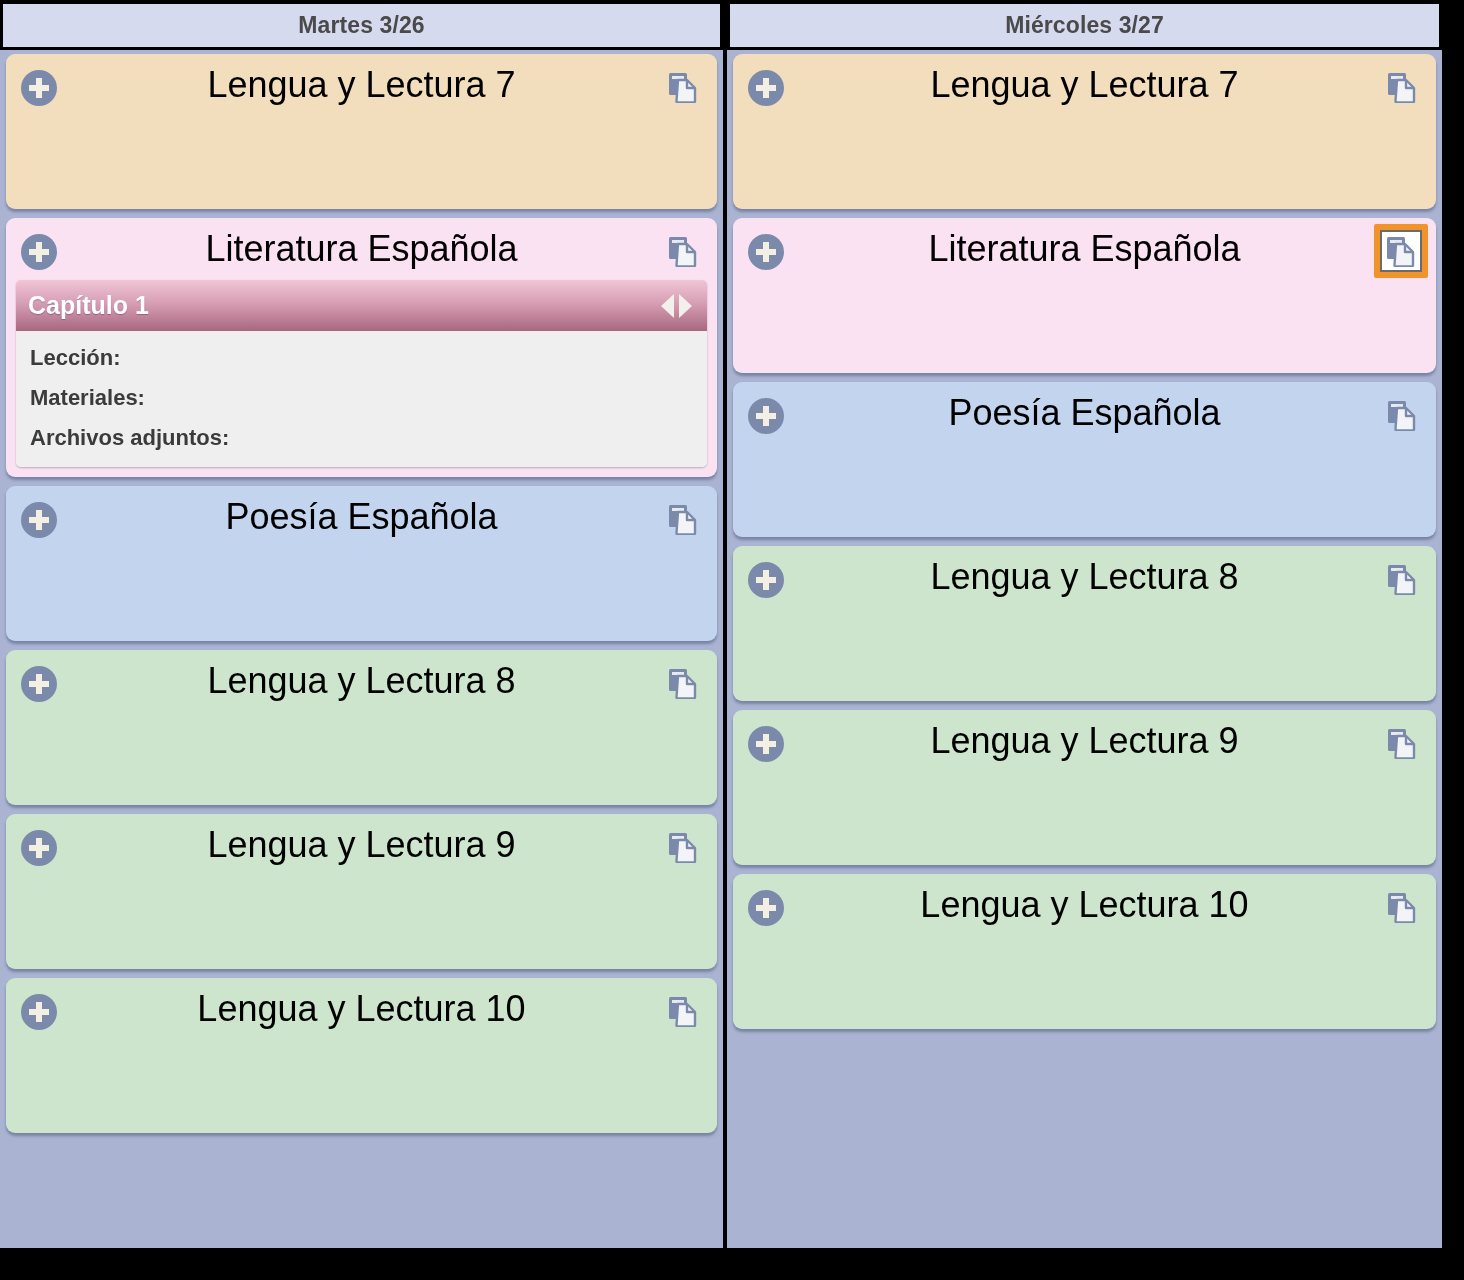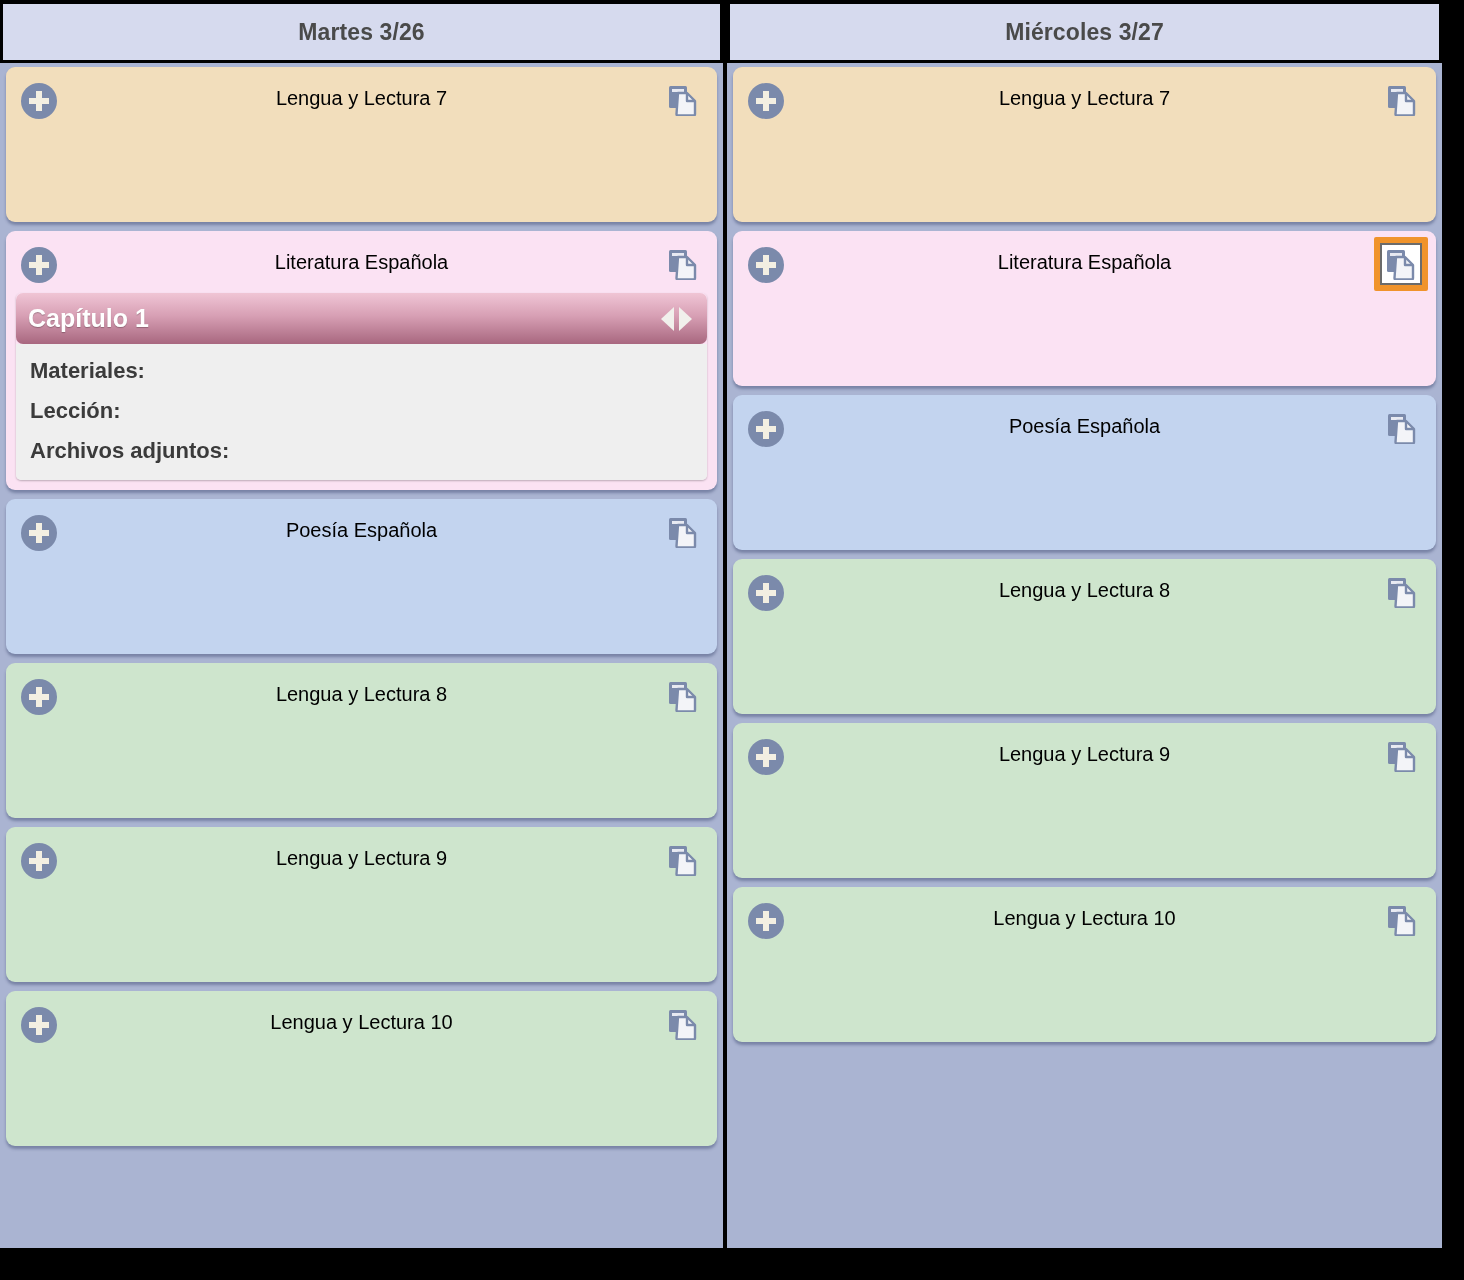--- a/index.html
+++ b/index.html
@@ -31,21 +31,21 @@
     flex-direction: column;
     border-right: 4px solid #000000;
     overflow: hidden;
   }
   .day-column.col-0 { width: 727px; }
   .day-column.col-1 { width: 737px; border-right: 22px solid #000000; }
 
   
   .day-header {
     flex: 0 0 auto;
-    height: 63px;
+    height: 50px;
     background: #d6daee;
     border-top: 4px solid #000000;
     border-bottom: 3px solid #000000;
     border-left: 3px solid #000000;
     border-right: 3px solid #000000;
     display: flex;
     align-items: center;
     justify-content: center;
   }
   .day-header-label {
@@ -79,21 +79,21 @@
 
   .card-topbar {
     position: relative;
     height: 62px;
     display: flex;
     align-items: center;
     justify-content: center;
   }
 
   .card-title {
-    font-size: 20px;
+    font-size: 36px;
     color: #000000;
     text-align: center;
     padding: 0 70px;
     white-space: nowrap;
   }
 
   
   .plus-icon {
     position: absolute;
     left: 15px;
@@ -140,21 +140,20 @@
     box-shadow: 0 1px 2px rgba(0,0,0,0.25);
   }
 
   .detail-header {
     position: relative;
     height: 51px;
     background: linear-gradient(to bottom, #f0c5d5 0%, #d79fb4 45%, #a8677f 100%);
     display: flex;
     align-items: center;
     padding: 0 12px;
-    border-radius: 7px;
   }
   .detail-header-title {
     font-size: 25px;
     font-weight: bold;
     color: #ffffff;
     text-shadow: 0 1px 1px rgba(0,0,0,0.25);
   }
   .detail-nav {
     position: absolute;
     right: 14px;
@@ -236,22 +235,22 @@
                   </svg>
                 </span>
                 <span>
                   <svg class="nav-arrow" width="15" height="26" viewBox="0 0 15 26">
                     <path d="M1 1 L14 13 L1 25 Z" fill="#f1f0ec"></path>
                   </svg>
                 </span>
               </div>
             </div>
             <div class="detail-body">
+              <div class="detail-field">Lección:</div>
               <div class="detail-field">Materiales:</div>
-              <div class="detail-field">Lección:</div>
               <div class="detail-field">Archivos adjuntos:</div>
             </div>
           </div>
         </div>
         <div class="class-card" style="background: rgb(195, 212, 239);">
           <div class="card-topbar">
             <div class="plus-icon">
               <svg width="36" height="36" viewBox="0 0 36 36">
                 <path d="M15 8 h6 v7 h7 v6 h-7 v7 h-6 v-7 h-7 v-6 h7 z" fill="#f3efe2"></path>
               </svg>

